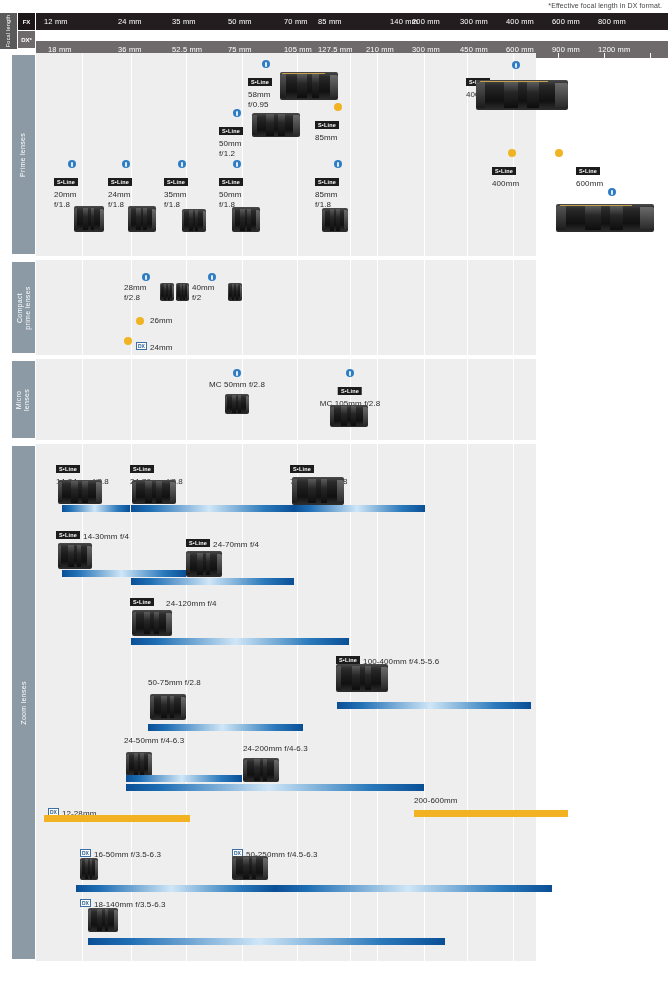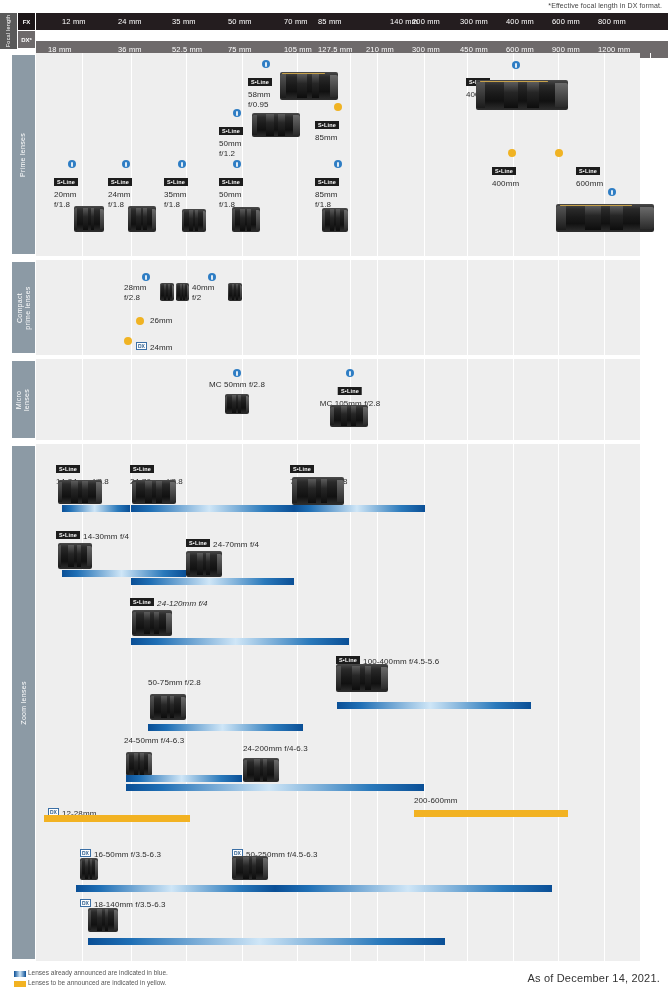--- a/index.html
+++ b/index.html
@@ -39,21 +39,21 @@
   .hdr-row{position:absolute;left:36px;width:632px;height:17px;}
   .hdr-row.fx{top:0;background:#241d1f;}
   .hdr-row.dx{top:28px;background:#6e6a6b;}
   .hdr-cell{
     position:absolute;top:0;height:17px;line-height:17px;
     color:#ffffff;font-size:7.5px;white-space:nowrap;
     letter-spacing:.15px;
   }
 
   
-  .band{position:absolute;left:36px;width:604px;background:#eeeeee;}
+  .band{position:absolute;left:36px;width:500px;background:#eeeeee;}
   .band-label{
     position:absolute;left:12px;width:23px;background:#8c9aa5;
     display:flex;align-items:center;justify-content:center;
   }
   .band-label span{
     transform:rotate(-90deg);white-space:nowrap;
     color:#ffffff;font-size:7px;line-height:8px;text-align:center;letter-spacing:.3px;
   }
   
   .gridline{position:absolute;top:0;bottom:0;width:1px;background:#ffffff;}
@@ -139,21 +139,21 @@
 
   <div class="top-note">*Effective focal length in DX format.</div>
 
   <div class="header-wrap">
     <div class="hdr-sidelabel">
       <span>Focal length</span>
     </div>
     <div class="hdr-fmt fx">FX</div>
     <div class="hdr-fmt dx">DX*</div>
     <div class="hdr-row fx" id="hdr-fx">
-        <div class="hdr-cell" style="left: 26px;">12 mm</div>
+        <div class="hdr-cell" style="left: 8px;">12 mm</div>
         <div class="hdr-cell" style="left: 82px;">24 mm</div>
         <div class="hdr-cell" style="left: 136px;">35 mm</div>
         <div class="hdr-cell" style="left: 192px;">50 mm</div>
         <div class="hdr-cell" style="left: 248px; text-align: center;">70 mm</div>
         <div class="hdr-cell" style="left: 282px;">85 mm</div>
         <div class="hdr-cell" style="left: 330px; margin-left: 24px;">140 mm</div>
         <div class="hdr-cell" style="left: 376px;">200 mm</div>
         <div class="hdr-cell" style="left: 424px;">300 mm</div>
         <div class="hdr-cell" style="left: 470px;">400 mm</div>
         <div class="hdr-cell" style="left: 516px;">600 mm</div>
@@ -494,21 +494,21 @@
         </div>
         <div class="lens" style="left: 150px; top: 107px; width: 36px; height: 26px;">
           <div class="barrel"></div>
           <div class="front"></div>
           <div class="ring" style="left:10.799999999999999px;width:5.76px"></div>
           <div class="ring" style="left:19.8px;width:4.68px"></div>
           <div class="mount"></div>
         </div>
         <div class="zbar blue" style="left: 95px; width: 163px; top: 134px;"></div>
         <div class="entry" style="left: 94px; top: 148px;">
-          <div><span class="sline">S•Line</span><span class="lbl" style="display: inline; margin-left: 3px; font-style: italic;">24-120mm f/4</span></div>
+          <div><span class="sline">S•Line</span><span class="lbl" style="display: inline; margin-left: 12px;">24-120mm f/4</span></div>
         </div>
         <div class="lens" style="left: 96px; top: 166px; width: 40px; height: 26px;">
           <div class="barrel"></div>
           <div class="front"></div>
           <div class="ring" style="left:12px;width:6.4px"></div>
           <div class="ring" style="left:22px;width:5.2px"></div>
           <div class="mount"></div>
         </div>
         <div class="zbar blue" style="left: 95px; width: 218px; top: 194px;"></div>
         <div class="entry" style="left: 300px; top: 206px;">
@@ -592,21 +592,14 @@
           <div class="barrel"></div>
           <div class="front"></div>
           <div class="ring" style="left:9px;width:4.8px"></div>
           <div class="ring" style="left:16.5px;width:3.9000000000000004px"></div>
           <div class="mount"></div>
         </div>
         <div class="zbar blue" style="left: 52px; width: 357px; top: 494px;"></div>
       </div>
     </div>
 
-  <div class="footer">
-    <div class="legend-sw blue" style="top:8px;"></div>
-    <div class="legend-row" style="top:6px;">Lenses already announced are indicated in blue.</div>
-    <div class="legend-sw yellow" style="top:18px;"></div>
-    <div class="legend-row" style="top:16px;">Lenses to be announced are indicated in yellow.</div>
-    <div class="asof">As of December 14, 2021.</div>
-  </div>
 
 </div>
 
 </body></html>

